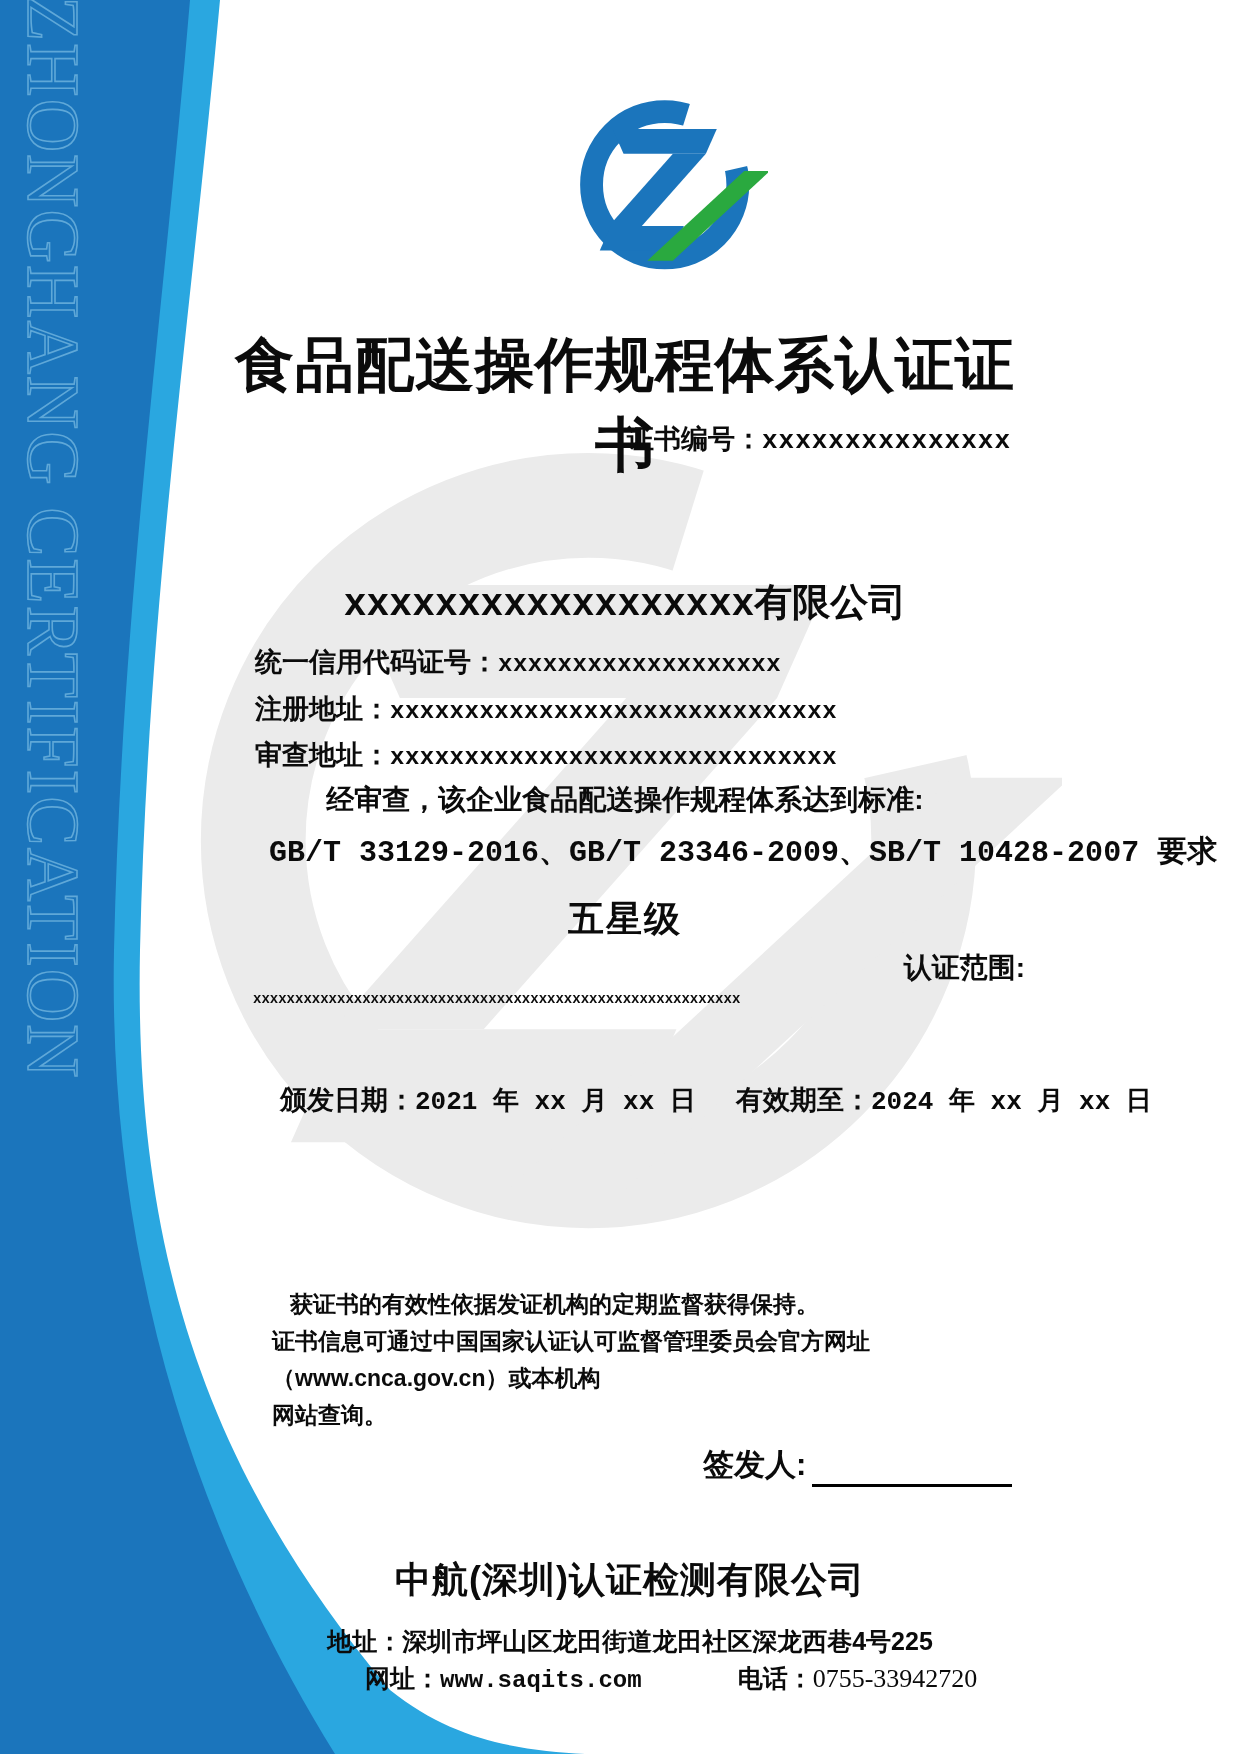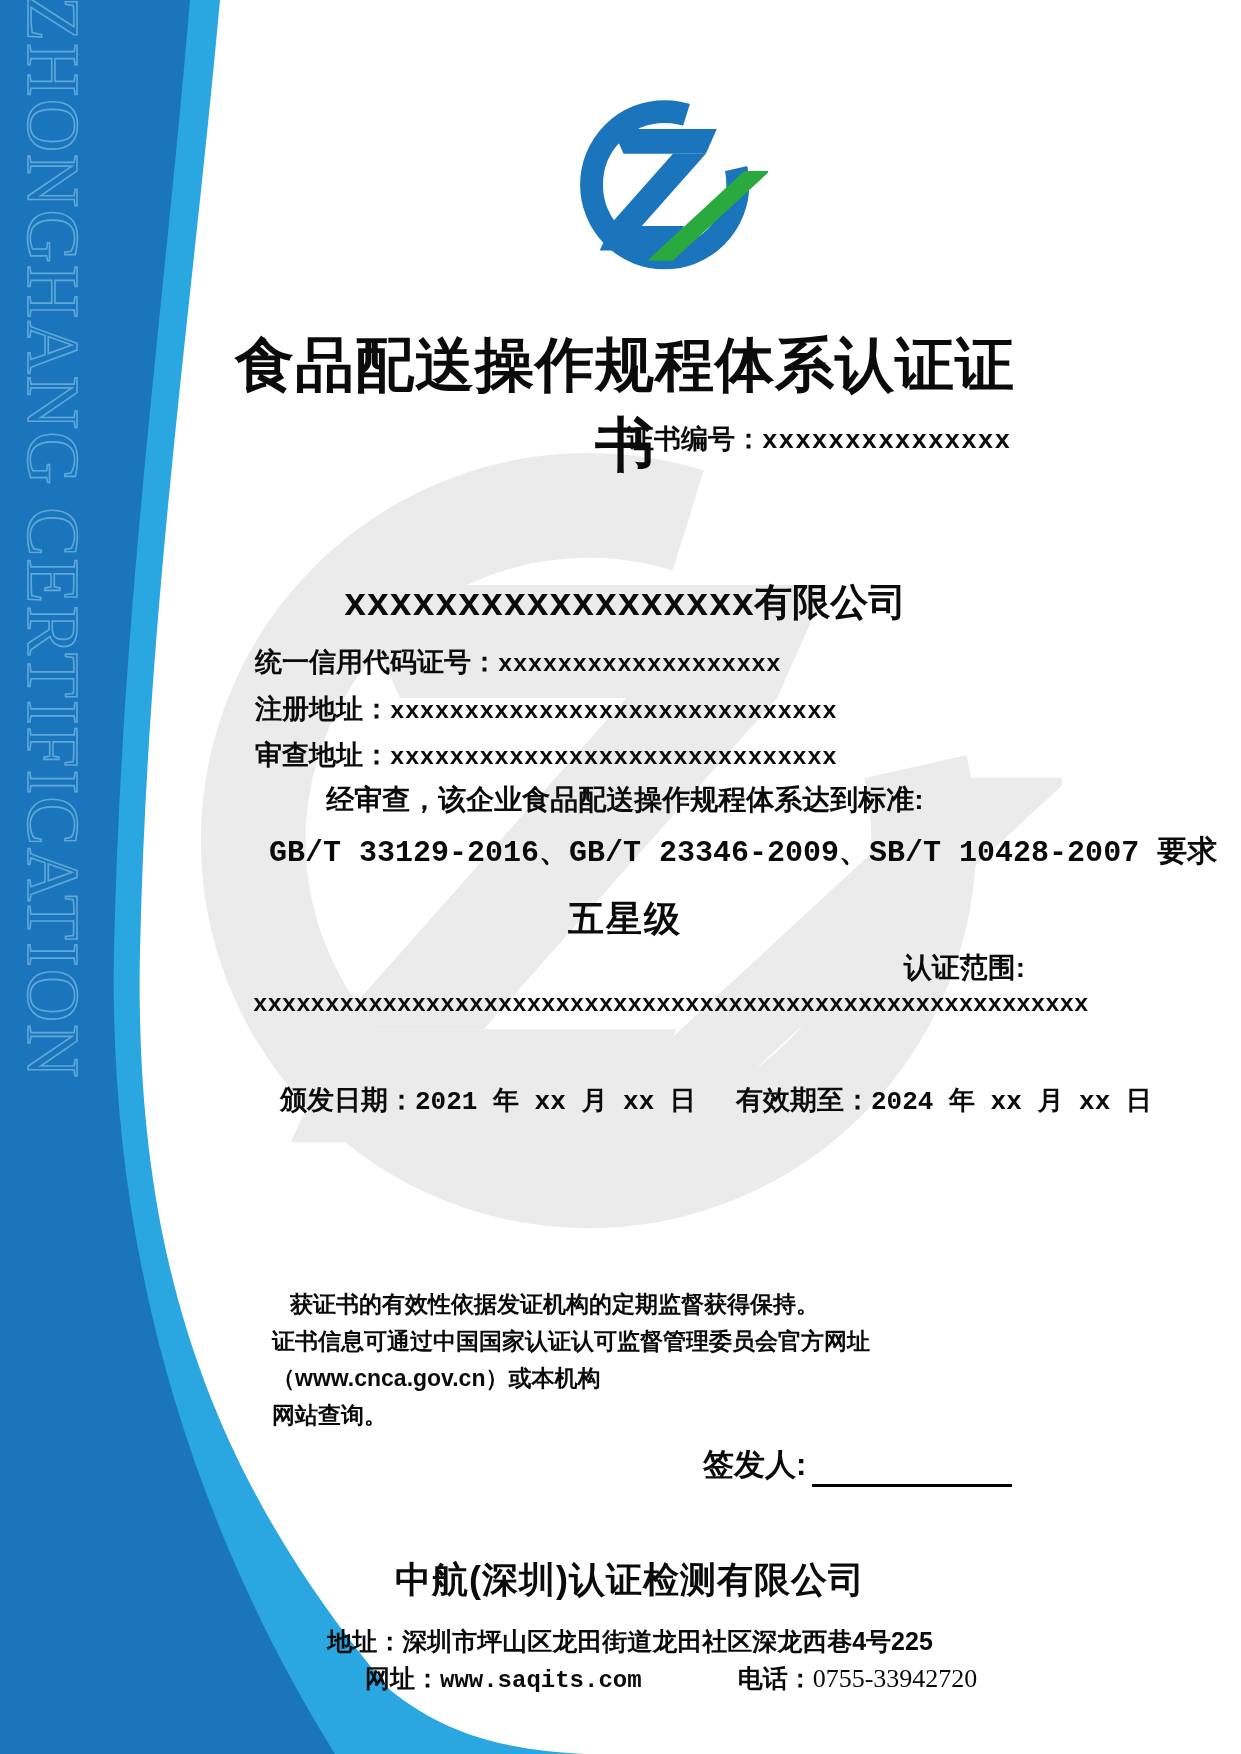--- a/index.html
+++ b/index.html
@@ -65,21 +65,21 @@
   .grade{
     position:absolute;left:225px;top:895px;width:800px;z-index:3;
     text-align:center;font-size:36px;font-weight:bold;letter-spacing:2px;
   }
   .scope-label{
     position:absolute;left:225px;top:949px;width:800px;z-index:3;
     text-align:right;font-size:28px;font-weight:bold;
   }
   .scope-value{
     position:absolute;left:253px;top:991px;width:760px;z-index:3;
-    font-family:"Liberation Mono",monospace;font-size:24px;font-weight:bold;
+    font-family:"Liberation Mono",monospace;font-size:14px;font-weight:bold;
     letter-spacing:0;white-space:nowrap;
   }
   .date{position:absolute;z-index:3;white-space:nowrap;}
   .date .lbl{font-size:27px;font-weight:bold;}
   .date .val{font-family:"Liberation Mono","Liberation Sans",monospace;font-size:26px;font-weight:600;}
   .date.issue{left:280px;top:1082px;}
   .date.valid{left:736px;top:1082px;}
 
   .notes{position:absolute;left:272px;top:1286px;width:760px;z-index:3;font-size:23px;font-weight:600;}
   .notes .note{line-height:37px;}

